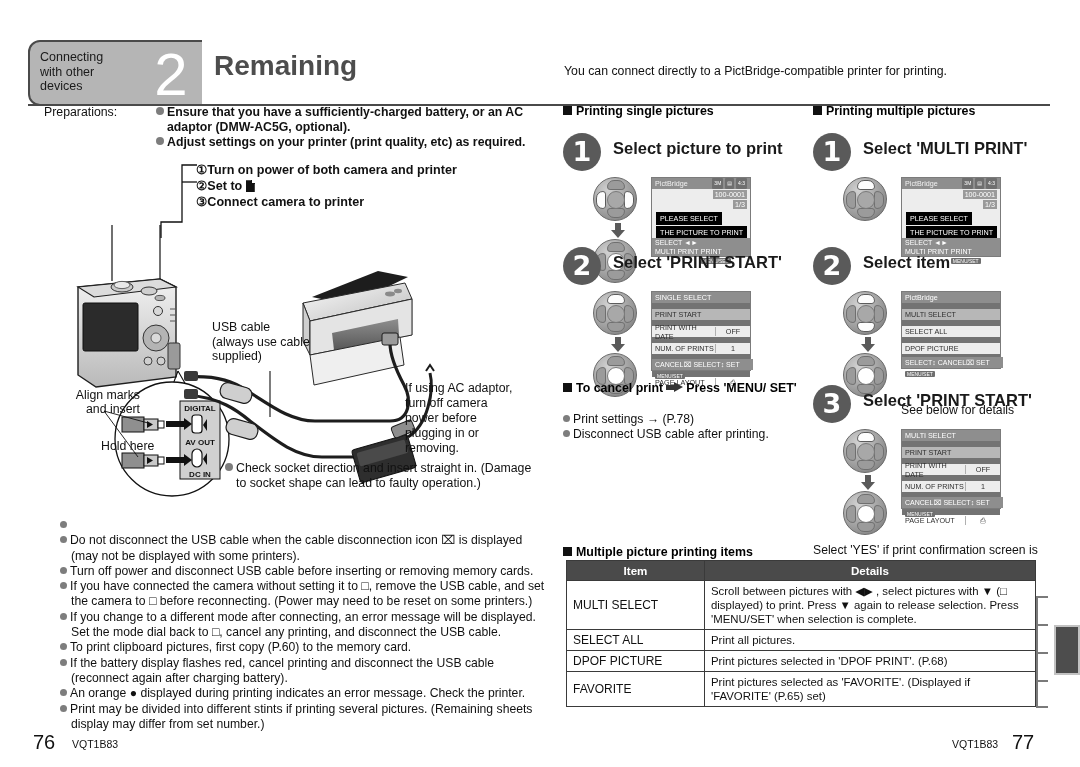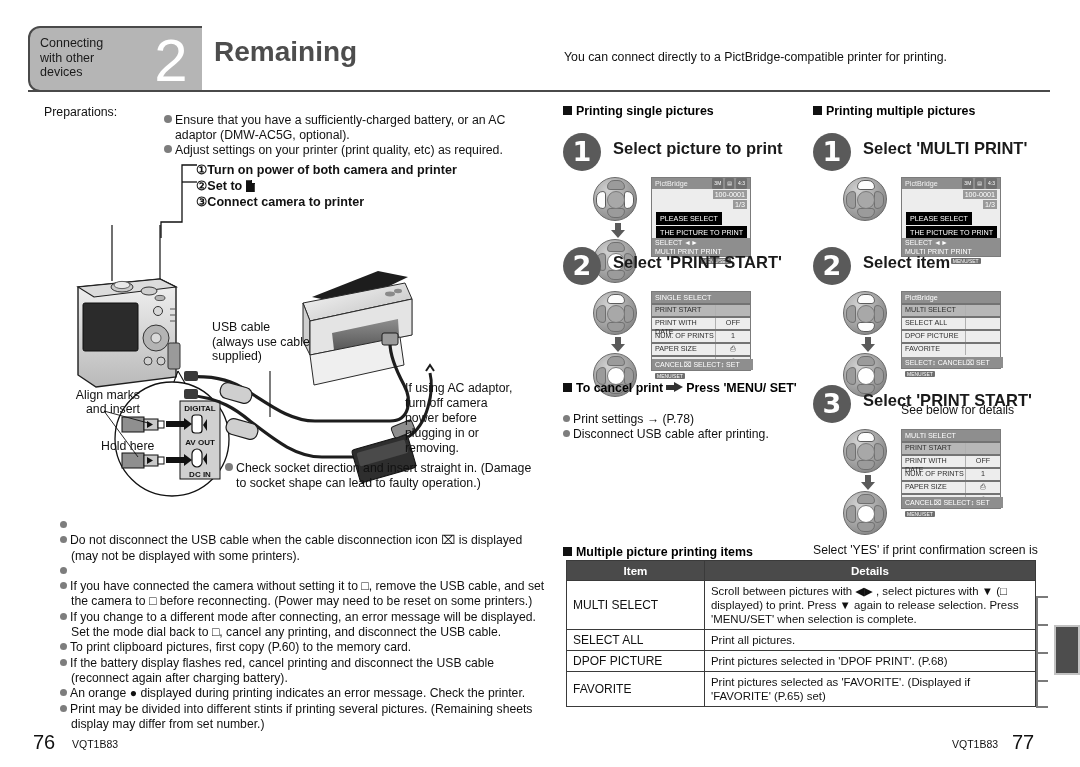--- a/index.html
+++ b/index.html
@@ -4,21 +4,21 @@
 <style>
   html,body{margin:0;padding:0;}
   body{
     width:1080px;height:767px;background:#fff;
     font-family:"Liberation Sans", sans-serif;
     color:#111; overflow:hidden; position:relative;
   }
   .page{position:relative;width:1080px;height:767px;}
 
   
-  .hdr{position:absolute;left:28px;top:26px;width:1022px;height:66px;padding-left:16px;}
+  .hdr{position:absolute;left:28px;top:40px;width:1022px;height:66px;padding-left:16px;}
   .hdr-box{position:absolute;left:0;top:0;width:130px;height:66px;
     background:#b5b5b5;border:2px solid #4a4a4a;border-radius:12px 0 0 12px;
     box-sizing:border-box;}
   .hdr-chap{position:absolute;left:10px;top:8px;width:112px;
     font-size:12.5px;line-height:14.5px;color:#1a1a1a;}
   .hdr-num{position:absolute;left:112px;top:0px;width:62px;height:66px;
     background:#b5b5b5;border-top:2px solid #4a4a4a;border-bottom:2px solid #4a4a4a;
     box-sizing:border-box;
     font-size:60px;line-height:66px;text-align:center;color:#fff;font-weight:400;}
   .hdr-title{position:absolute;left:186px;top:10px;font-size:28px;font-weight:bold;color:#4d4d4d;}
@@ -31,21 +31,21 @@
   .bullet{display:inline-block;width:8px;height:8px;border-radius:50%;
     background:#7d7d7d;vertical-align:1px;margin-right:3px;}
   .bullet-sm{display:inline-block;width:7px;height:7px;border-radius:50%;
     background:#7d7d7d;vertical-align:1px;margin-right:3px;}
 
   
   .prep{position:absolute;left:44px;top:105px;width:480px;}
   .prep-label{position:absolute;left:0;top:0;font-size:12.3px;}
   .prep-list{position:absolute;left:112px;top:0;width:400px;font-size:12.3px;line-height:15.2px;}
   .prep-list li{list-style:none;margin:0 0 0 0;padding:0;text-indent:-11px;padding-left:11px;}
-  .prep-list ul{margin:8px;padding:0;}
+  .prep-list ul{margin:0;padding:0;font-weight:bold;}
 
   
   .steps{position:absolute;left:196px;top:162px;width:330px;font-size:12.6px;line-height:16.2px;font-weight:bold;}
   .steps .lite{font-weight:normal;font-size:11.4px;}
   .bracket{position:absolute;left:152px;top:162px;width:44px;height:72px;}
 
   
   .picto{display:inline-block;width:13px;height:12px;position:relative;vertical-align:-2px;}
   .picto:before{content:"";position:absolute;left:0;top:0;width:9px;height:12px;
      background:#111;clip-path:polygon(0 0,70% 0,100% 30%,100% 100%,0 100%);}
@@ -89,21 +89,21 @@
      border-left:7px solid transparent;border-right:7px solid transparent;border-top:8px solid #5a5a5a;}
 
   
   .lcd{background:#ededed;border:1px solid #7b7b7b;box-sizing:border-box;
      font-size:7.2px;font-family:"Liberation Sans", sans-serif;color:#3b3b3b;position:relative;}
   .lcd .topbar{background:#8e8e8e;color:#f2f2f2;height:11px;line-height:11px;padding:0 3px;
      display:flex;justify-content:space-between;align-items:center;}
   .lcd .mid{background:#000000;color:#fff;padding:2px 4px;line-height:9px;display:inline-block;}
   .lcd .botbar{position:absolute;left:0;bottom:0;width:100%;background:#8e8e8e;color:#fff;
      height:18px;font-size:7px;}
-  .lcd .row{display:flex;border-top:2px solid #737373;height:11px;}
+  .lcd .row{display:flex;border-top:6px solid #737373;height:11px;align-items:center;}
   .lcd .row .k{flex:1;padding-left:3px;color:#2e2e2e;}
   .lcd .row .v{width:34px;text-align:center;color:#2e2e2e;border-left:1px solid #b0b0b0;}
   .lcd .row.sel{background:#b7b7b7;}
   .lcd .hdrrow{background:#8e8e8e;color:#fff;height:11px;line-height:11px;padding-left:3px;}
   .minibadge{background:#6f6f6f;color:#fff;font-size:5px;padding:0 2px;border-radius:1px;}
 
   .capt{font-size:12.2px;line-height:14.6px;color:#111;}
 
   
   .tbl{position:absolute;left:566px;top:560px;width:470px;border:1px solid #3a3a3a;
@@ -284,21 +284,21 @@
       <div>and insert</div>
     </div>
   <div class="t" style="left:101px;top:439px;">Hold here</div>
 
   <div class="t" style="left:225px;top:461px;width:300px;line-height:15px;text-indent:-11px;padding-left:11px;"><span class="bullet"></span><span>Check socket direction and insert straight in. (Damage to socket shape can lead to faulty operation.)</span></div>
 
   <div class="notes">
       <ul id="notesList">
         <li><span class="bullet-sm"></span></li>
         <li><span class="bullet-sm"></span><span>Do not disconnect the USB cable when the cable disconnection icon ⌧ is displayed (may not be displayed with some printers).</span></li>
-        <li><span class="bullet-sm"></span></li>
+        <li><span class="bullet-sm"></span><span>Turn off power and disconnect USB cable before inserting or removing memory cards.</span></li>
         <li><span class="bullet-sm"></span><span>If you have connected the camera without setting it to □, remove the USB cable, and set the camera to □ before reconnecting. (Power may need to be reset on some printers.)</span></li>
         <li><span class="bullet-sm"></span><span>If you change to a different mode after connecting, an error message will be displayed. Set the mode dial back to □, cancel any printing, and disconnect the USB cable.</span></li>
         <li><span class="bullet-sm"></span><span>To print clipboard pictures, first copy (P.60) to the memory card.</span></li>
         <li><span class="bullet-sm"></span><span>If the battery display flashes red, cancel printing and disconnect the USB cable (reconnect again after charging battery).</span></li>
         <li><span class="bullet-sm"></span><span>An orange ● displayed during printing indicates an error message. Check the printer.</span></li>
         <li><span class="bullet-sm"></span><span>Print may be divided into different stints if printing several pictures. (Remaining sheets display may differ from set number.)</span></li>
       </ul>
     </div>
 
   <div style="position:absolute;left:563px;top:104px;" class="sect-title">

